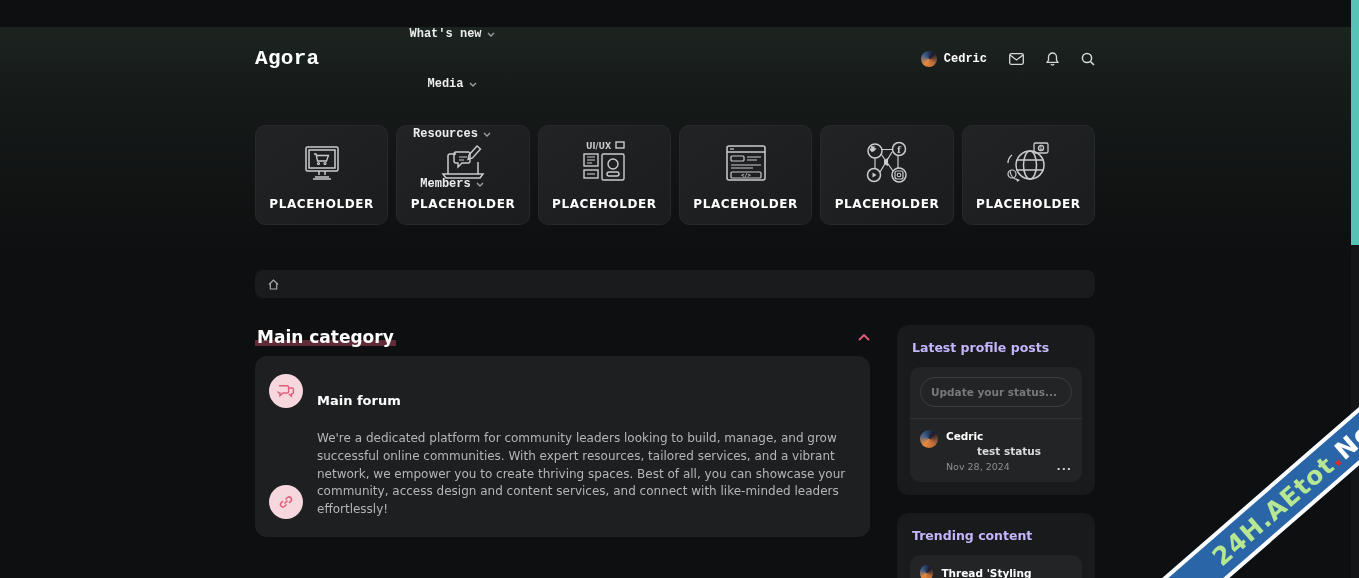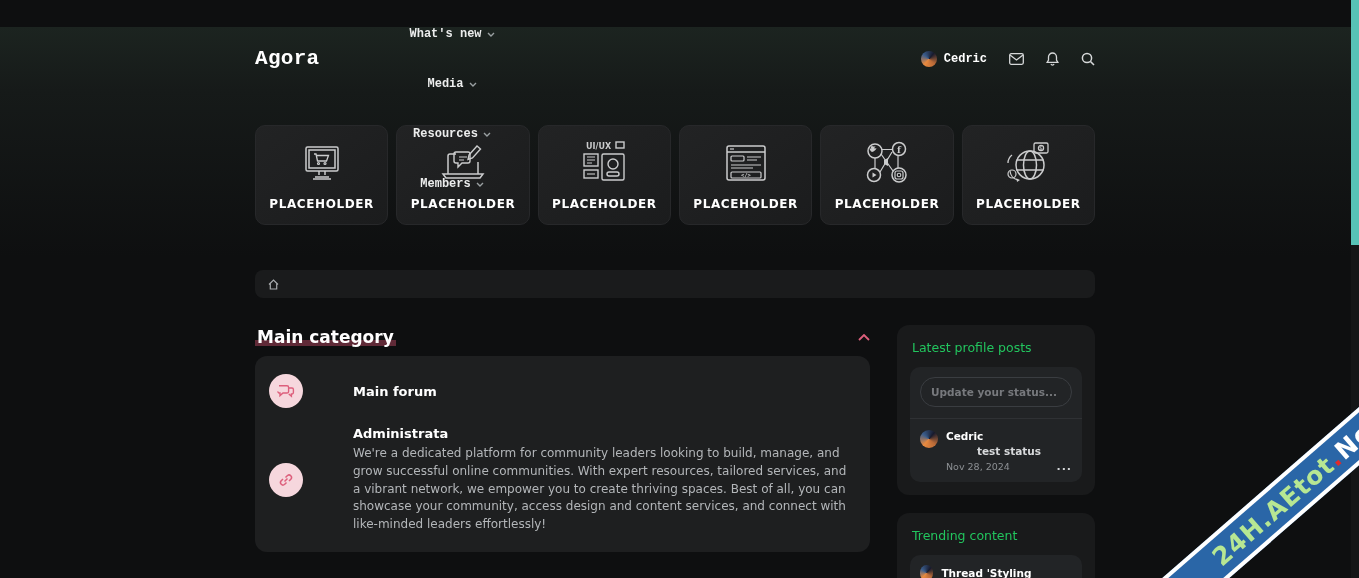--- a/index.html
+++ b/index.html
@@ -60,36 +60,36 @@
 
   
   .cat-head { display:flex; align-items:center; justify-content:space-between; margin-bottom:7px; height:24px; }
   .cat-title { font-size:17px; font-weight:bold; color:#ffffff; padding:0 2px; cursor:pointer; }
   .hl-pink { background:linear-gradient(transparent 64%, rgba(210,80,110,0.42) 64%, rgba(210,80,110,0.42) 96%, transparent 96%); }
   .hl-teal { background:linear-gradient(transparent 64%, rgba(62,191,174,0.32) 64%, rgba(62,191,174,0.32) 96%, transparent 96%); }
   .collapse { display:flex; cursor:pointer; }
 
   
   .forum-card { background:#1e1f20; border-radius:12px; padding:9px 14px; }
-  .forum-row { display:flex; align-items:center; padding:9px 0;gap:36px; }
+  .forum-row { display:flex; align-items:flex-end; padding:9px 0; }
   .node-circle { width:34px; height:34px; border-radius:50%; display:flex; align-items:center; justify-content:center; flex:none; }
   .pink-c { background:#f6d7dd; color:#dd5f7c; }
   .node-main { margin-left:14px; flex:1; min-width:0; }
   .node-name { color:#ffffff; font-size:13px; font-weight:bold; cursor:pointer; }
   .node-desc { margin-top:4px; color:#b3b6b9; font-size:12px; line-height:1.48; font-weight:500; }
   .latest-col { width:192px; flex:none; display:flex; align-items:center; gap:8px; }
   .latest-texts { min-width:0; }
   .latest-title { color:#f2f3f4; font-size:10px; font-weight:bold; white-space:nowrap; cursor:pointer; }
   .latest-meta { margin-top:2px; color:#8f9296; font-size:9.5px; white-space:nowrap; }
   .latest-meta .author { color:#d8dadc; font-weight:bold; cursor:pointer; }
   .gap-between-cats { height:33px; }
 
   
   .side-panel { background:#191a1b; border-radius:12px; padding:15px 13px 13px; margin-bottom:18px; }
-  .side-title { color:#22c55e; font-size:12.5px; font-weight:normal; margin-bottom:12px; padding-left:2px; }
+  .side-title { color:#c4b5fd; font-size:12.5px; font-weight:bold; margin-bottom:12px; padding-left:2px; }
   .side-inner { background:#222426; border-radius:10px; padding:10px; }
   .status-input { width:100%; height:30px; background:transparent; border:1px solid #3a3d41; border-radius:15px;
     color:#77797d; font-size:10.5px; font-weight:bold; padding:0 10px; font-family:"DejaVu Sans", sans-serif; outline:none; }
   .status-input::placeholder { color:#77797d; }
   .inner-divider { height:1px; background:#2f3134; margin:11px -10px; }
   .profile-post { display:flex; gap:8px; }
   .pp-texts { flex:1; min-width:0; }
   .pp-author { color:#ffffff; font-size:10.5px; font-weight:bold; cursor:pointer; }
   .pp-status { margin-top:3px; color:#d8dadc; font-size:10.5px; font-weight:600;text-align:center; }
   .pp-bottom { margin-top:4px; display:flex; align-items:center; justify-content:space-between; }
@@ -317,21 +317,20 @@
               <div class="node-name">Main forum</div>
             </div>
           </div>
           <div class="forum-row">
             <span class="node-circle pink-c">
               <svg width="16" height="16" viewBox="0 0 16 16" fill="none" stroke="currentColor" stroke-width="1.5">
                 <path d="M6.5 9.5l3-3M5 7l-2 2a2.5 2.5 0 0 0 3.5 3.5l2-2M11 9l2-2A2.5 2.5 0 0 0 9.5 3.5l-2 2"></path>
               </svg>
             </span>
             <div class="node-main">
-              <div class="node-name">Administrata</div>
               <div class="node-desc">We're a dedicated platform for community leaders looking to build, manage, and grow successful online communities. With expert resources, tailored services, and a vibrant network, we empower you to create thriving spaces. Best of all, you can showcase your community, access design and content services, and connect with like-minded leaders effortlessly!</div>
             </div>
           </div>
         </div>
 
         <div class="gap-between-cats"></div>
 
 
       </div>
 

